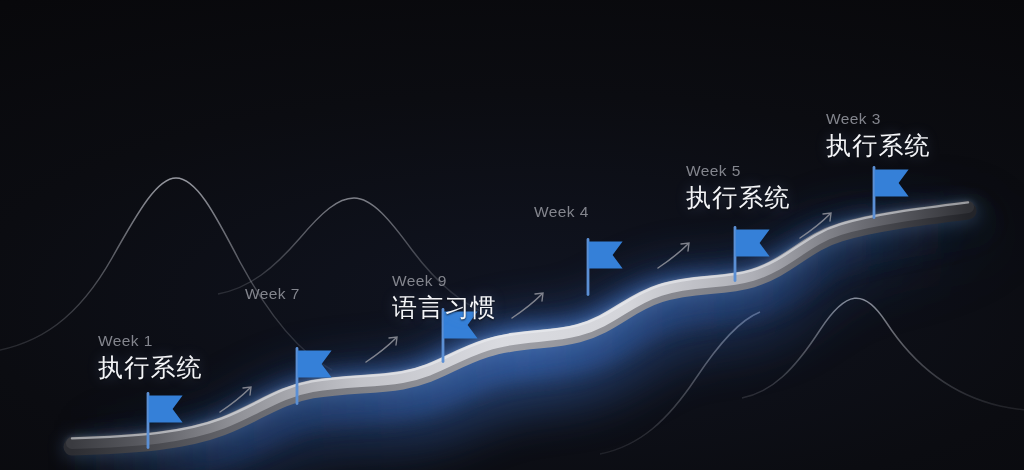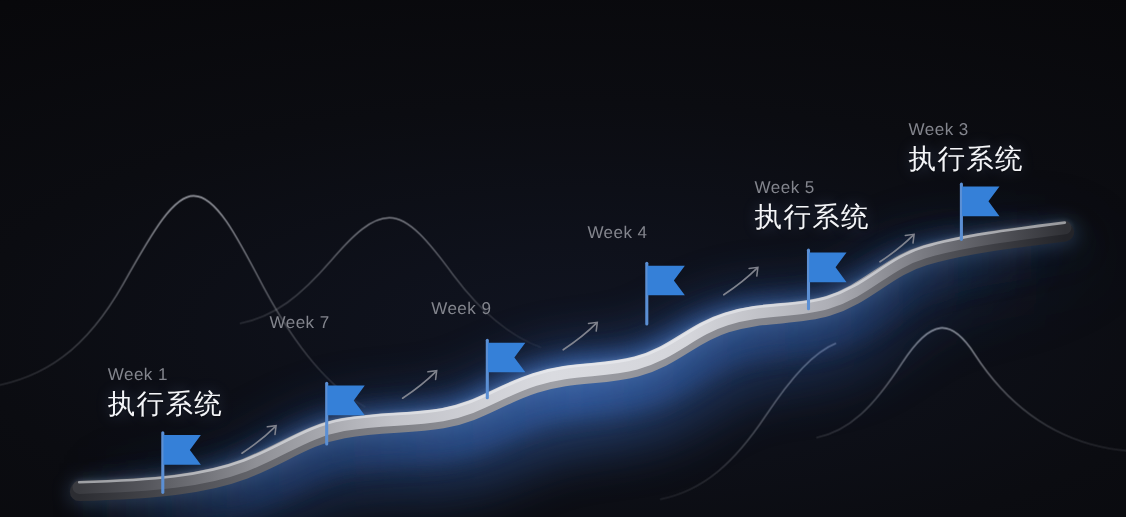--- a/index.html
+++ b/index.html
@@ -198,20 +198,21 @@
   <div id="label-layer">
       <div class="milestone" style="left: 98px; top: 332px;">
         <div class="m-week">Week 1</div>
         <div class="m-title">执行系统</div>
       </div>
       <div class="milestone" style="left: 245px; top: 285px;">
         <div class="m-week">Week 7</div>
       </div>
       <div class="milestone" style="left: 392px; top: 272px;">
         <div class="m-week">Week 9</div>
+        <div class="m-title">语言习惯</div>
       </div>
       <div class="milestone" style="left: 534px; top: 203px;">
         <div class="m-week">Week 4</div>
       </div>
       <div class="milestone" style="left: 686px; top: 162px;">
         <div class="m-week">Week 5</div>
         <div class="m-title">执行系统</div>
       </div>
       <div class="milestone" style="left: 826px; top: 110px;">
         <div class="m-week">Week 3</div>

